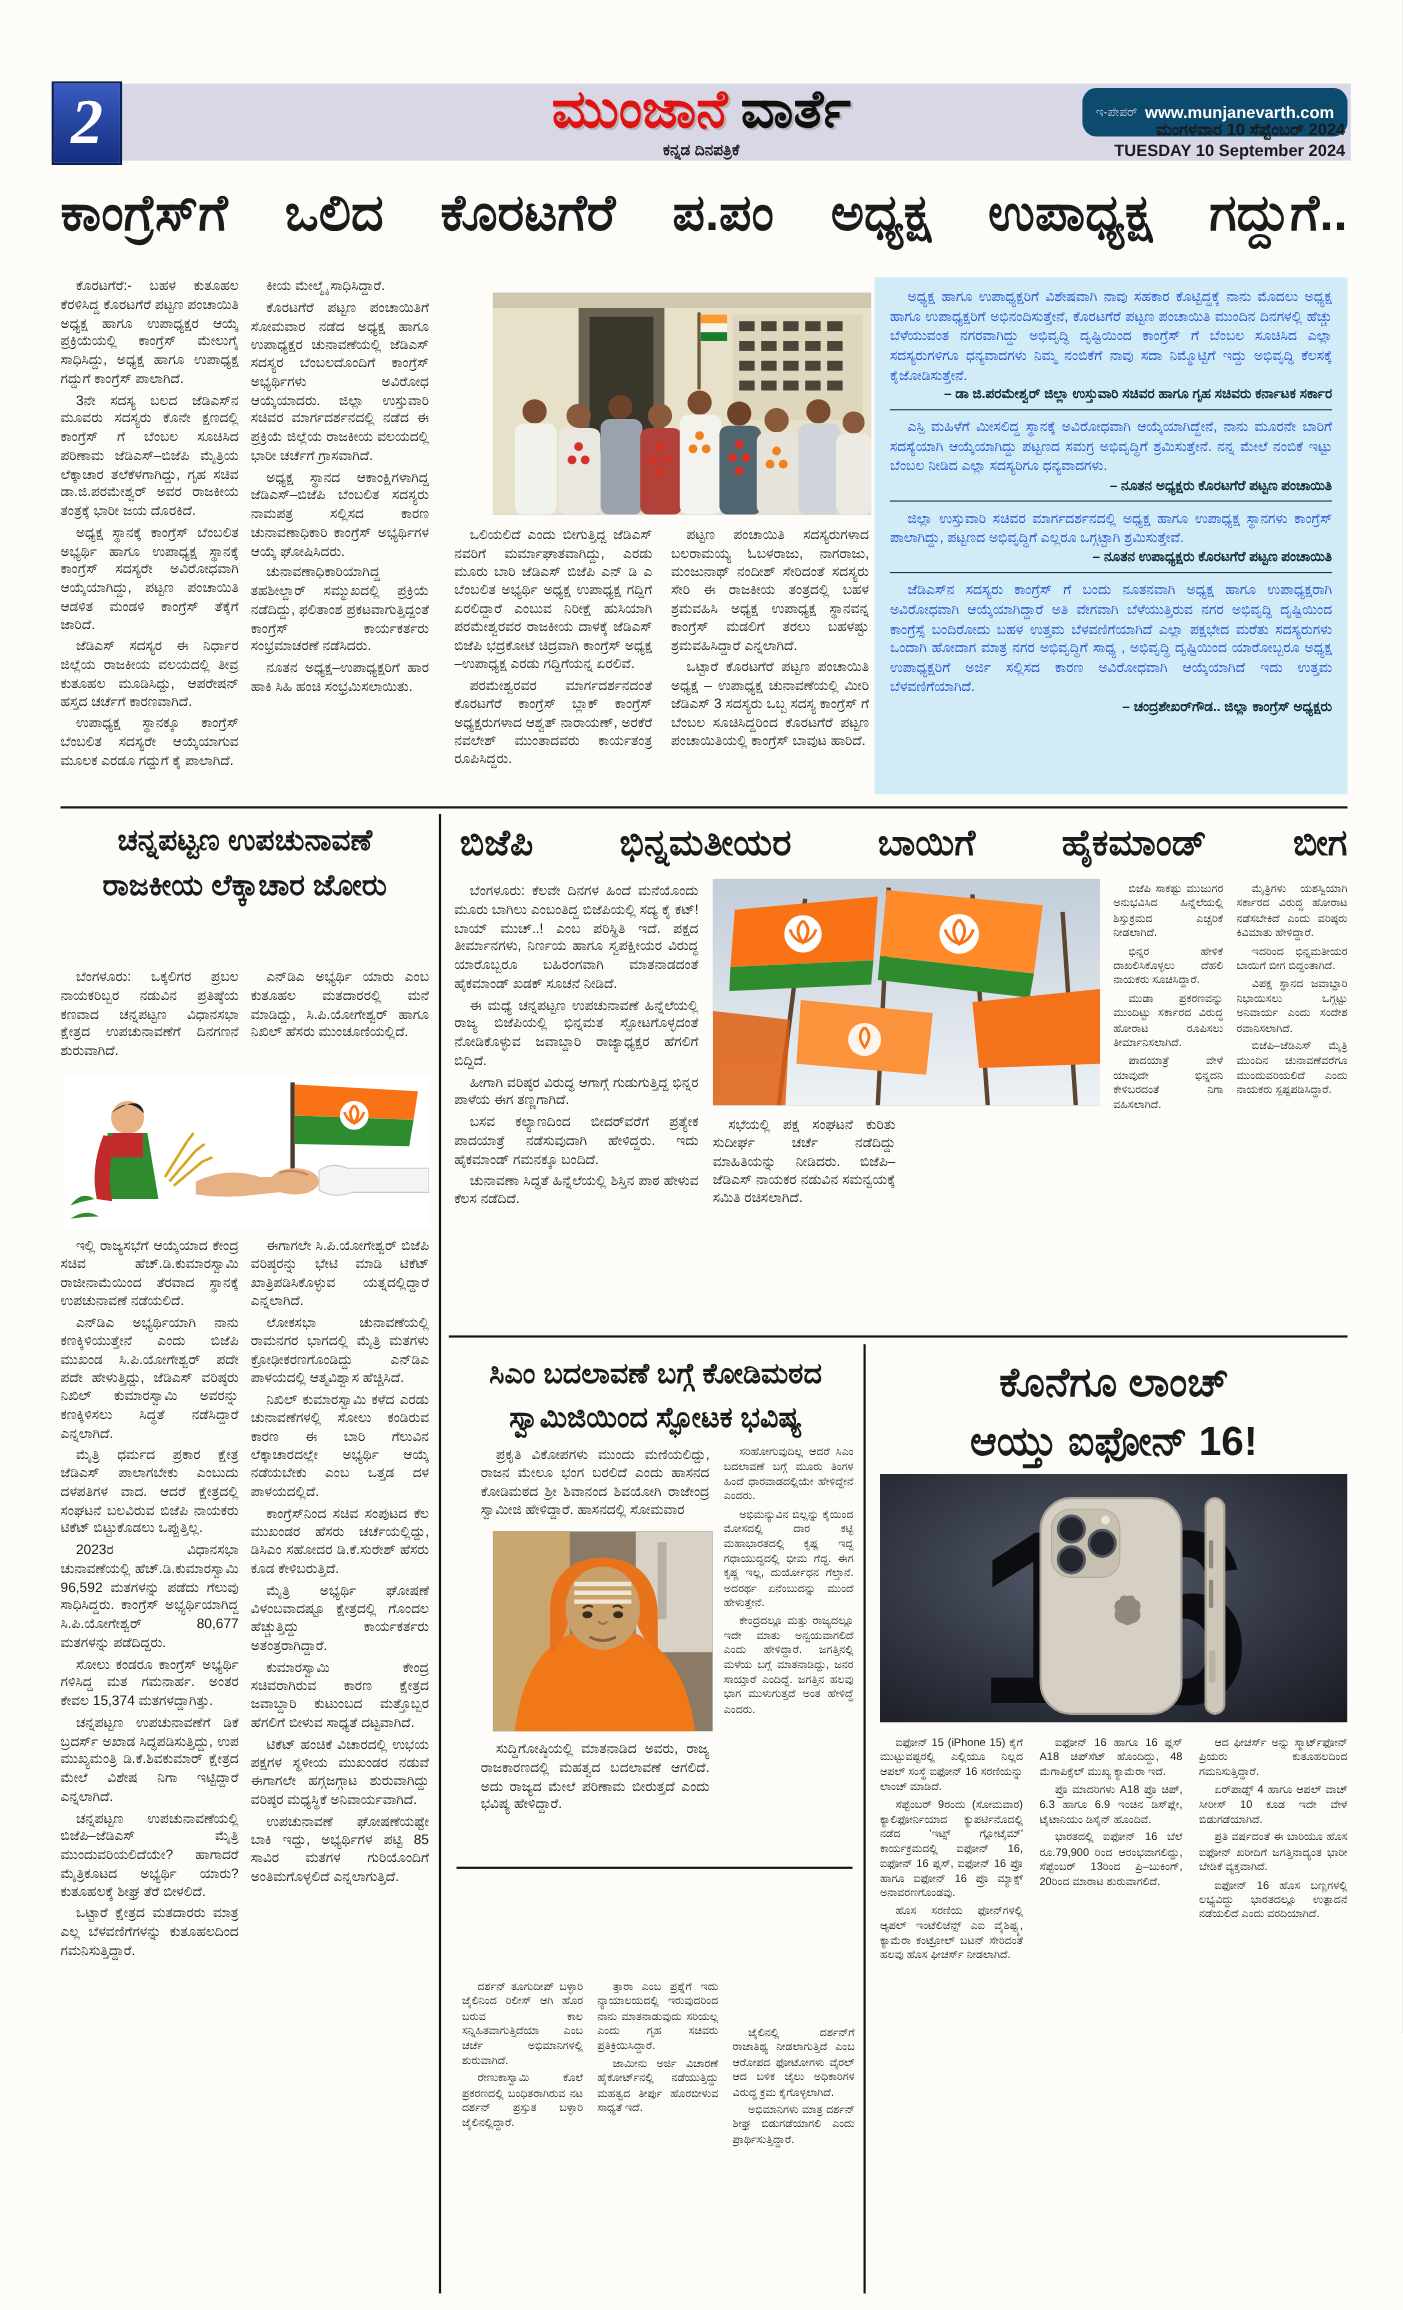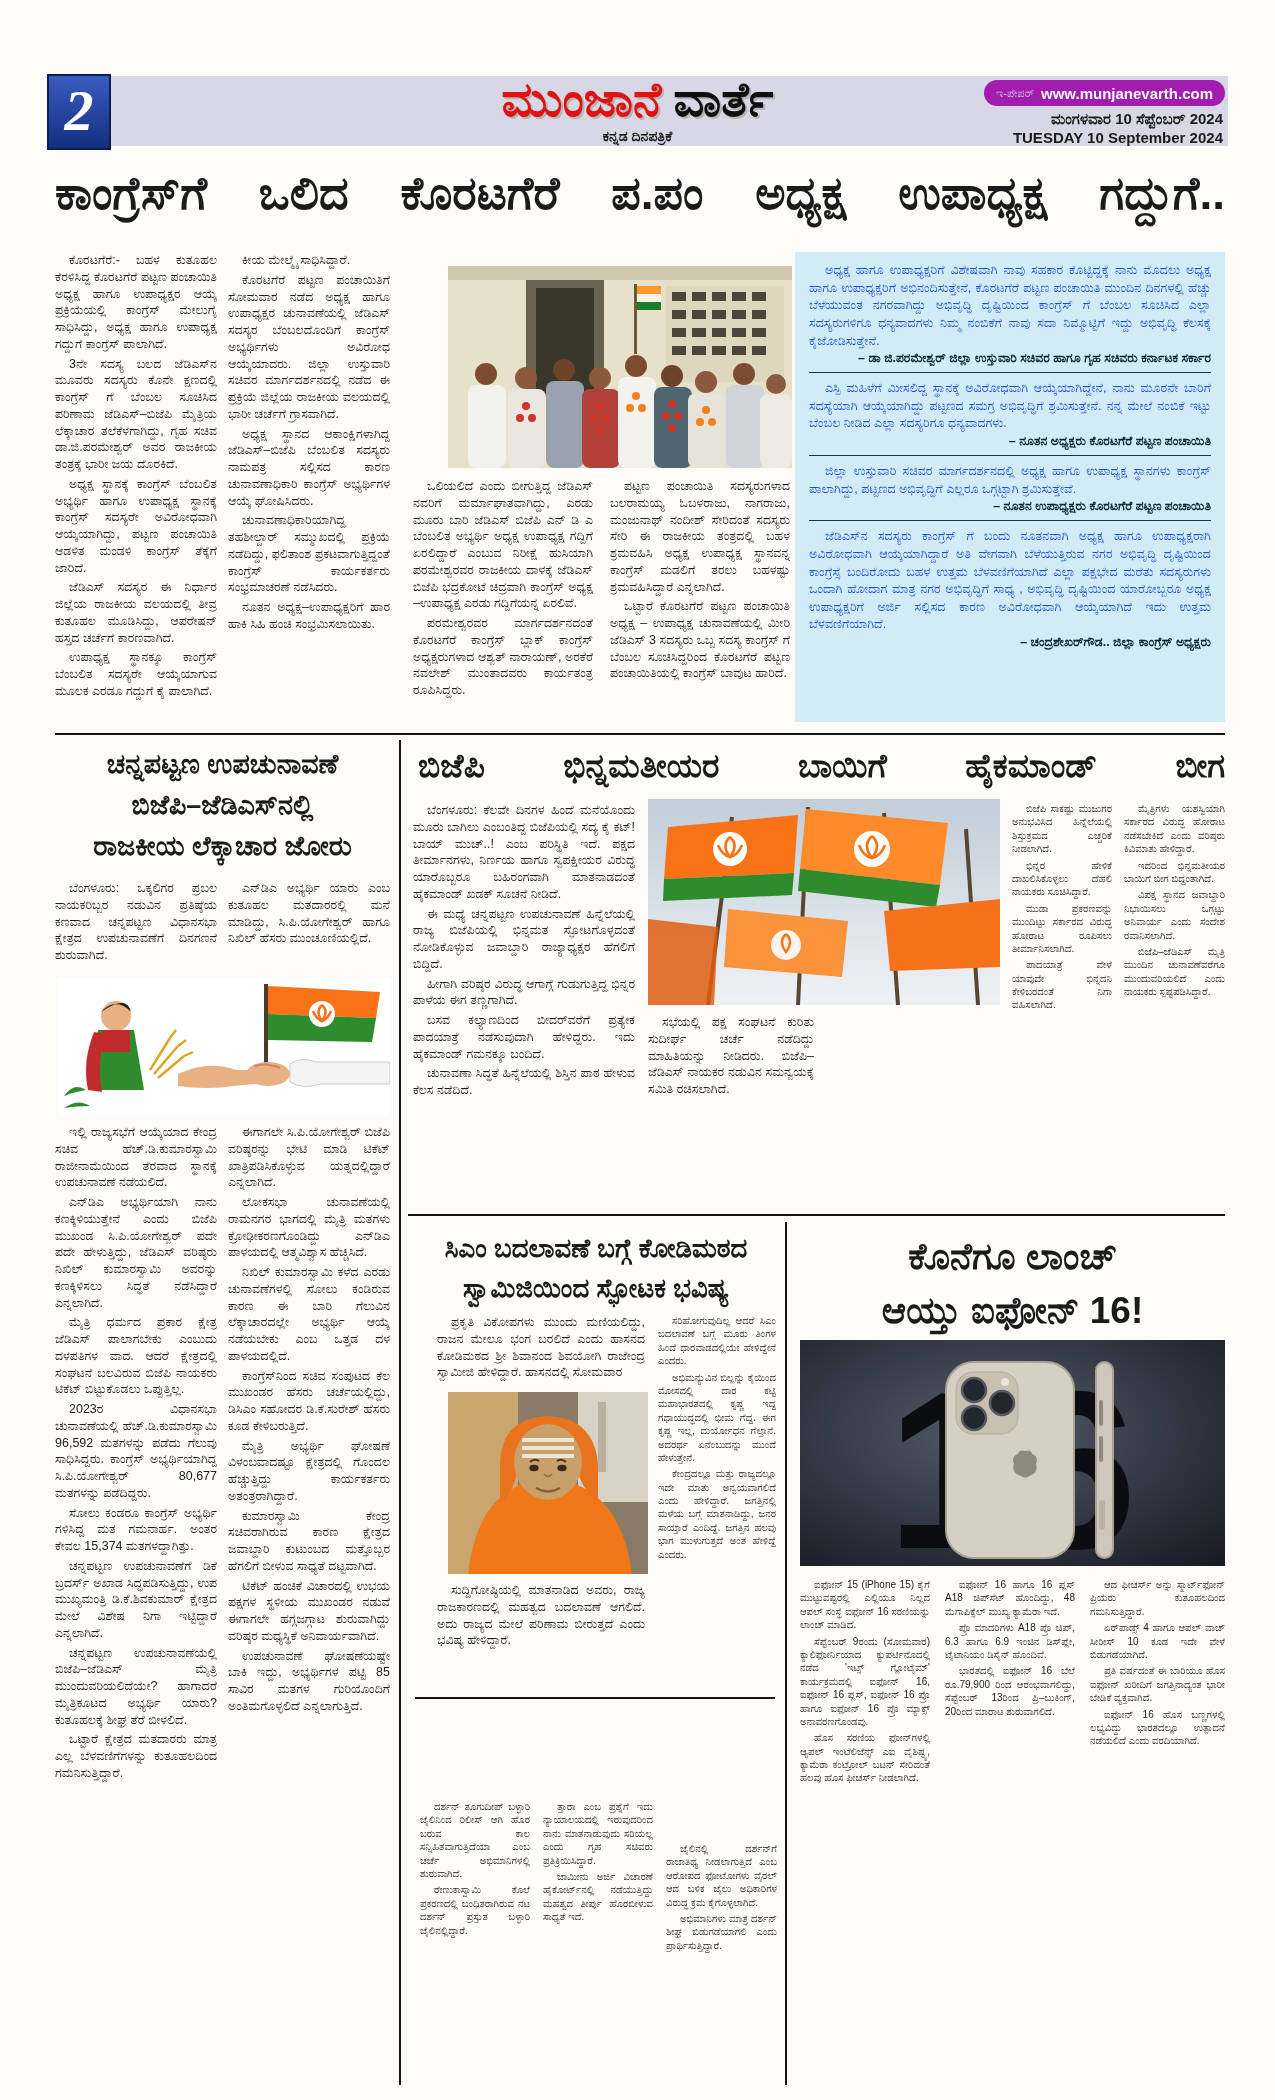--- a/index.html
+++ b/index.html
@@ -8,21 +8,21 @@
   
   .header-bar{position:absolute;left:47px;top:76px;width:1181px;height:70px;background:#d7d7e6;}
   .page-num{position:absolute;left:47px;top:74px;width:64px;height:76px;
             background:linear-gradient(#3a5cc0,#142f80);border:2px solid #0c1f55;box-sizing:border-box;
             color:#fff;font-family:"Liberation Serif","DejaVu Serif",serif;font-weight:bold;font-style:italic;
             font-size:58px;line-height:70px;text-align:center;z-index:4;}
   .masthead{position:absolute;left:50%;transform:translateX(-50%);top:72px;white-space:nowrap;
             font-size:48px;font-weight:900;z-index:3;text-shadow:2px 2px 0 #b5b5b5;}
   .masthead .red{color:#e01212;} .masthead .blk{color:#0f0f0f;margin-left:12px;}
   .tagline{position:absolute;left:50%;transform:translateX(-50%);top:128px;font-size:14px;font-weight:bold;z-index:3;}
-  .epaper{position:absolute;right:50px;top:80px;height:26px;background:#a21caf;border-radius:13px;
+  .epaper{position:absolute;right:50px;top:80px;height:44px;background:#0c4a6e;border-radius:13px;
           display:flex;align-items:center;gap:7px;padding:0 12px;z-index:3;}
   .epaper .lbl{color:#c9c9da;font-size:11px;}
   .epaper .url{color:#ffffff;font-size:15px;font-weight:bold;}
   .date-kn{position:absolute;right:52px;top:110px;font-size:15px;font-weight:bold;z-index:3;}
   .date-en{position:absolute;right:52px;top:129px;font-size:15px;font-weight:bold;z-index:3;}
   
   .h-main{position:absolute;left:55px;top:150px;width:1170px;height:96px;font-size:46px;font-weight:900;
           text-align:justify;text-align-last:justify;line-height:1.9;overflow:hidden;}
   .h-center{font-weight:900;text-align:center;}
   .h-center p{margin:0;}
@@ -182,21 +182,20 @@
   </div>
 
   <div class="hr" style="left:55px;top:733px;width:1170px;"></div>
   <div class="vr" style="left:399px;top:740px;height:1345px;"></div>
   <div class="hr" style="left:408px;top:1214px;width:817px;"></div>
   <div class="vr" style="left:785px;top:1222px;height:863px;"></div>
   <div class="hr" style="left:415px;top:1697px;width:360px;"></div>
 
   <div class="h-center" style="position:absolute;left:55px;top:744px;width:335px;font-size:27px;line-height:1.52;">
       <p>ಚನ್ನಪಟ್ಟಣ ಉಪಚುನಾವಣೆ</p>
-      <p>ಬಿಜೆಪಿ–ಜೆಡಿಎಸ್‌ನಲ್ಲಿ</p>
       <p>ರಾಜಕೀಯ ಲೆಕ್ಕಾಚಾರ ಜೋರು</p>
     </div>
   <div class="col" style="left:55px;top:880px;width:162px;height:94px;">
       <p>ಬೆಂಗಳೂರು: ಒಕ್ಕಲಿಗರ ಪ್ರಬಲ ನಾಯಕರಿಬ್ಬರ ನಡುವಿನ ಪ್ರತಿಷ್ಠೆಯ ಕಣವಾದ ಚನ್ನಪಟ್ಟಣ ವಿಧಾನಸಭಾ ಕ್ಷೇತ್ರದ ಉಪಚುನಾವಣೆಗೆ ದಿನಗಣನೆ ಶುರುವಾಗಿದೆ.</p>
     </div>
   <div class="col" style="left:228px;top:880px;width:162px;height:94px;">
       <p>ಎನ್‌ಡಿಎ ಅಭ್ಯರ್ಥಿ ಯಾರು ಎಂಬ ಕುತೂಹಲ ಮತದಾರರಲ್ಲಿ ಮನೆ ಮಾಡಿದ್ದು, ಸಿ.ಪಿ.ಯೋಗೇಶ್ವರ್ ಹಾಗೂ ನಿಖಿಲ್ ಹೆಸರು ಮುಂಚೂಣಿಯಲ್ಲಿದೆ.</p>
     </div>
 
   <div class="ph" style="left:58px;top:978px;width:332px;height:138px;background:#fff;" title="bjp-flag-handshake-illustration">

